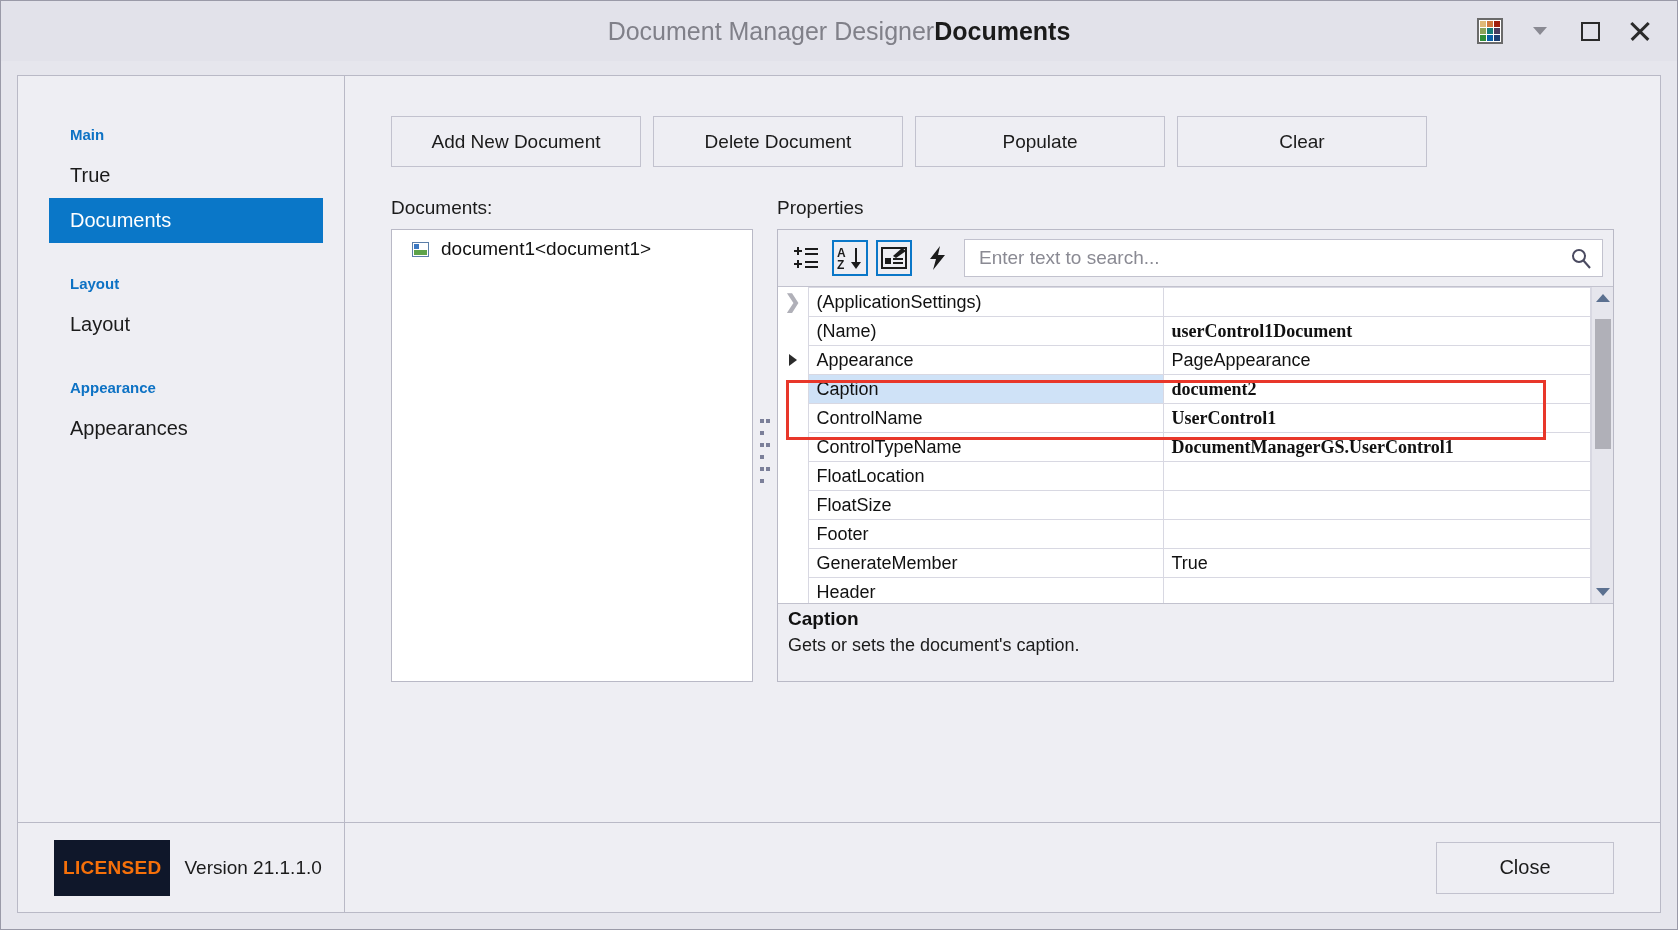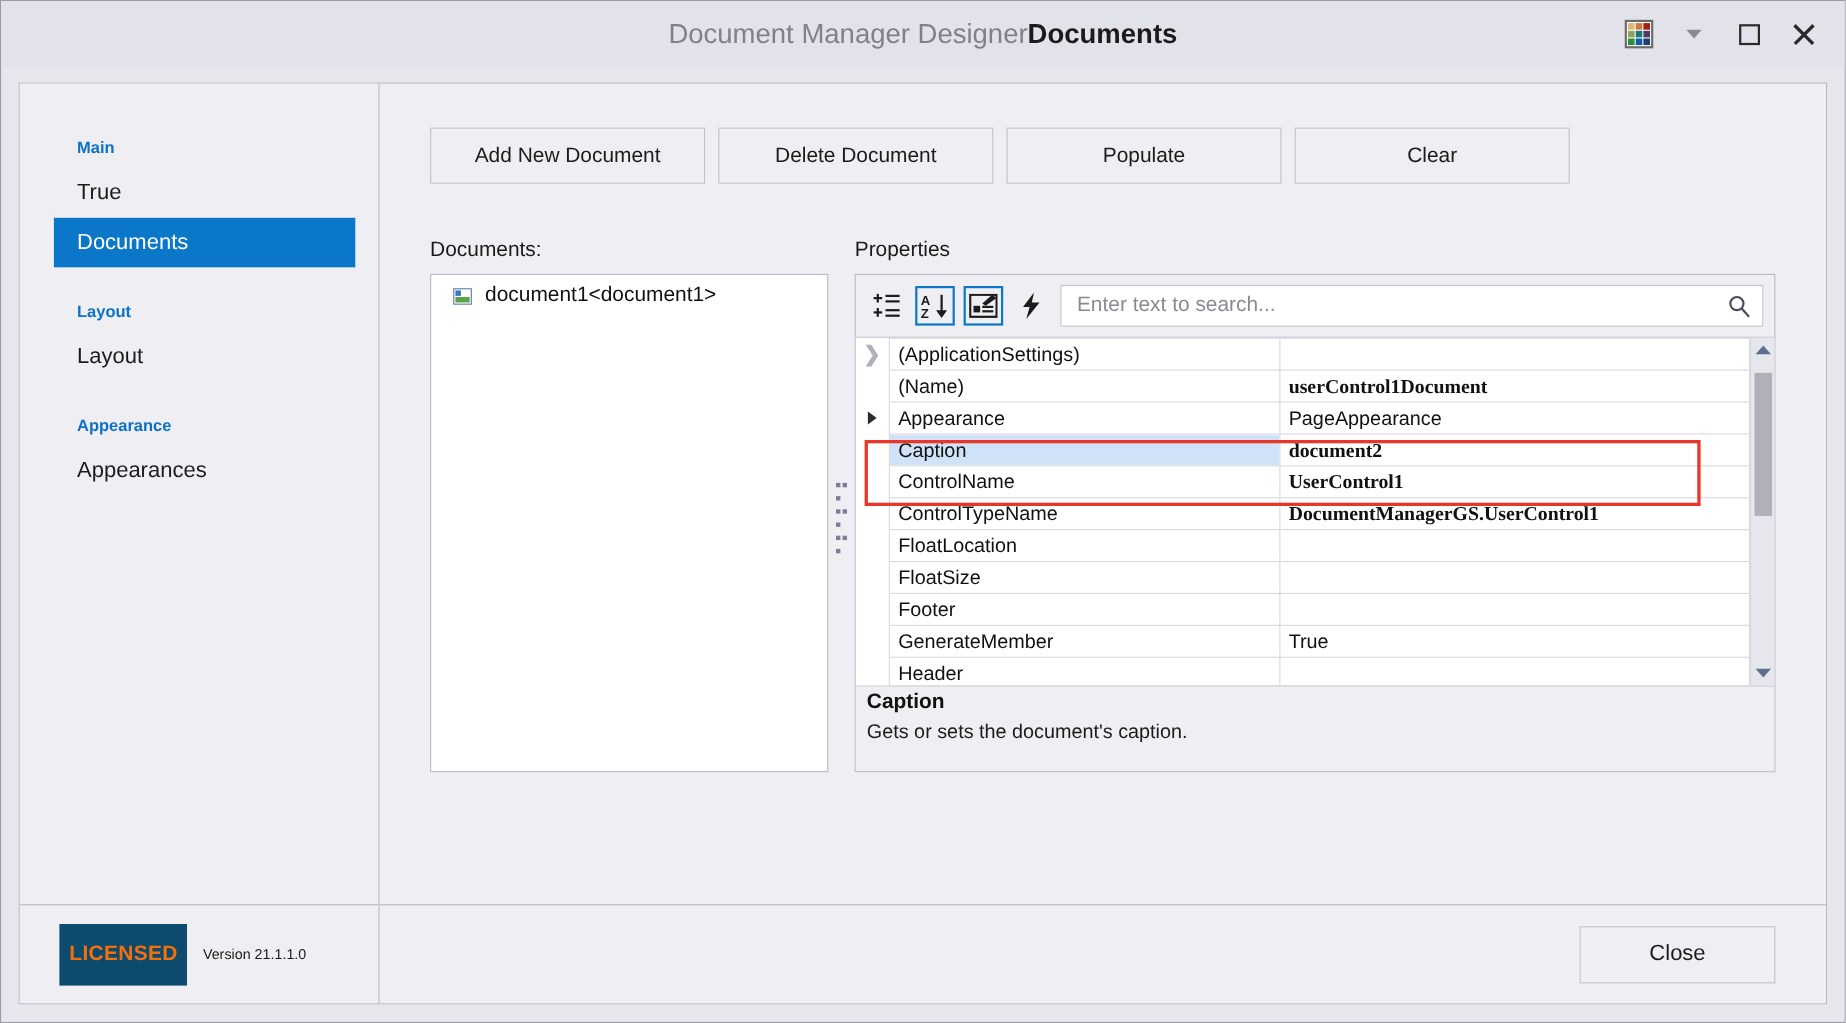--- a/index.html
+++ b/index.html
@@ -139,21 +139,21 @@
     background: #eeeef3;
     border: 1px solid #c2c2ce;
     font-size: 19px;
     font-family: "Liberation Sans", sans-serif;
     color: #1b1b1b;
     cursor: pointer;
   }
 
   .panes {
     display: flex;
-    margin-top: 50px;
+    margin-top: 30px;
   }
   .pane-label {
     font-size: 19px;
     color: #1b1b1b;
     margin-bottom: 10px;
   }
   .docs-pane { width: 362px; }
   .doc-list {
     height: 453px;
     background: #ffffff;
@@ -380,28 +380,28 @@
   .footer-left {
     width: 327px;
     height: 100%;
     display: flex;
     align-items: center;
     border-right: 1px solid #b9b9c6;
     padding-left: 36px;
     gap: 14px;
   }
   .licensed-badge {
-    background: #0c4a6e;
+    background: #0f172a;
     color: #f5700a;
     font-weight: bold;
     font-size: 19px;
     padding: 17px 9px;
     letter-spacing: 0.3px;
   }
-  .version-text { font-size: 13px; color: #1b1b1b; }
+  .version-text { font-size: 19px; color: #1b1b1b; }
   .footer-right {
     flex: 1;
     display: flex;
     justify-content: flex-end;
     align-items: center;
     padding-right: 46px;
   }
   .close-btn {
     width: 178px; height: 52px;
     background: #eeeef3;

